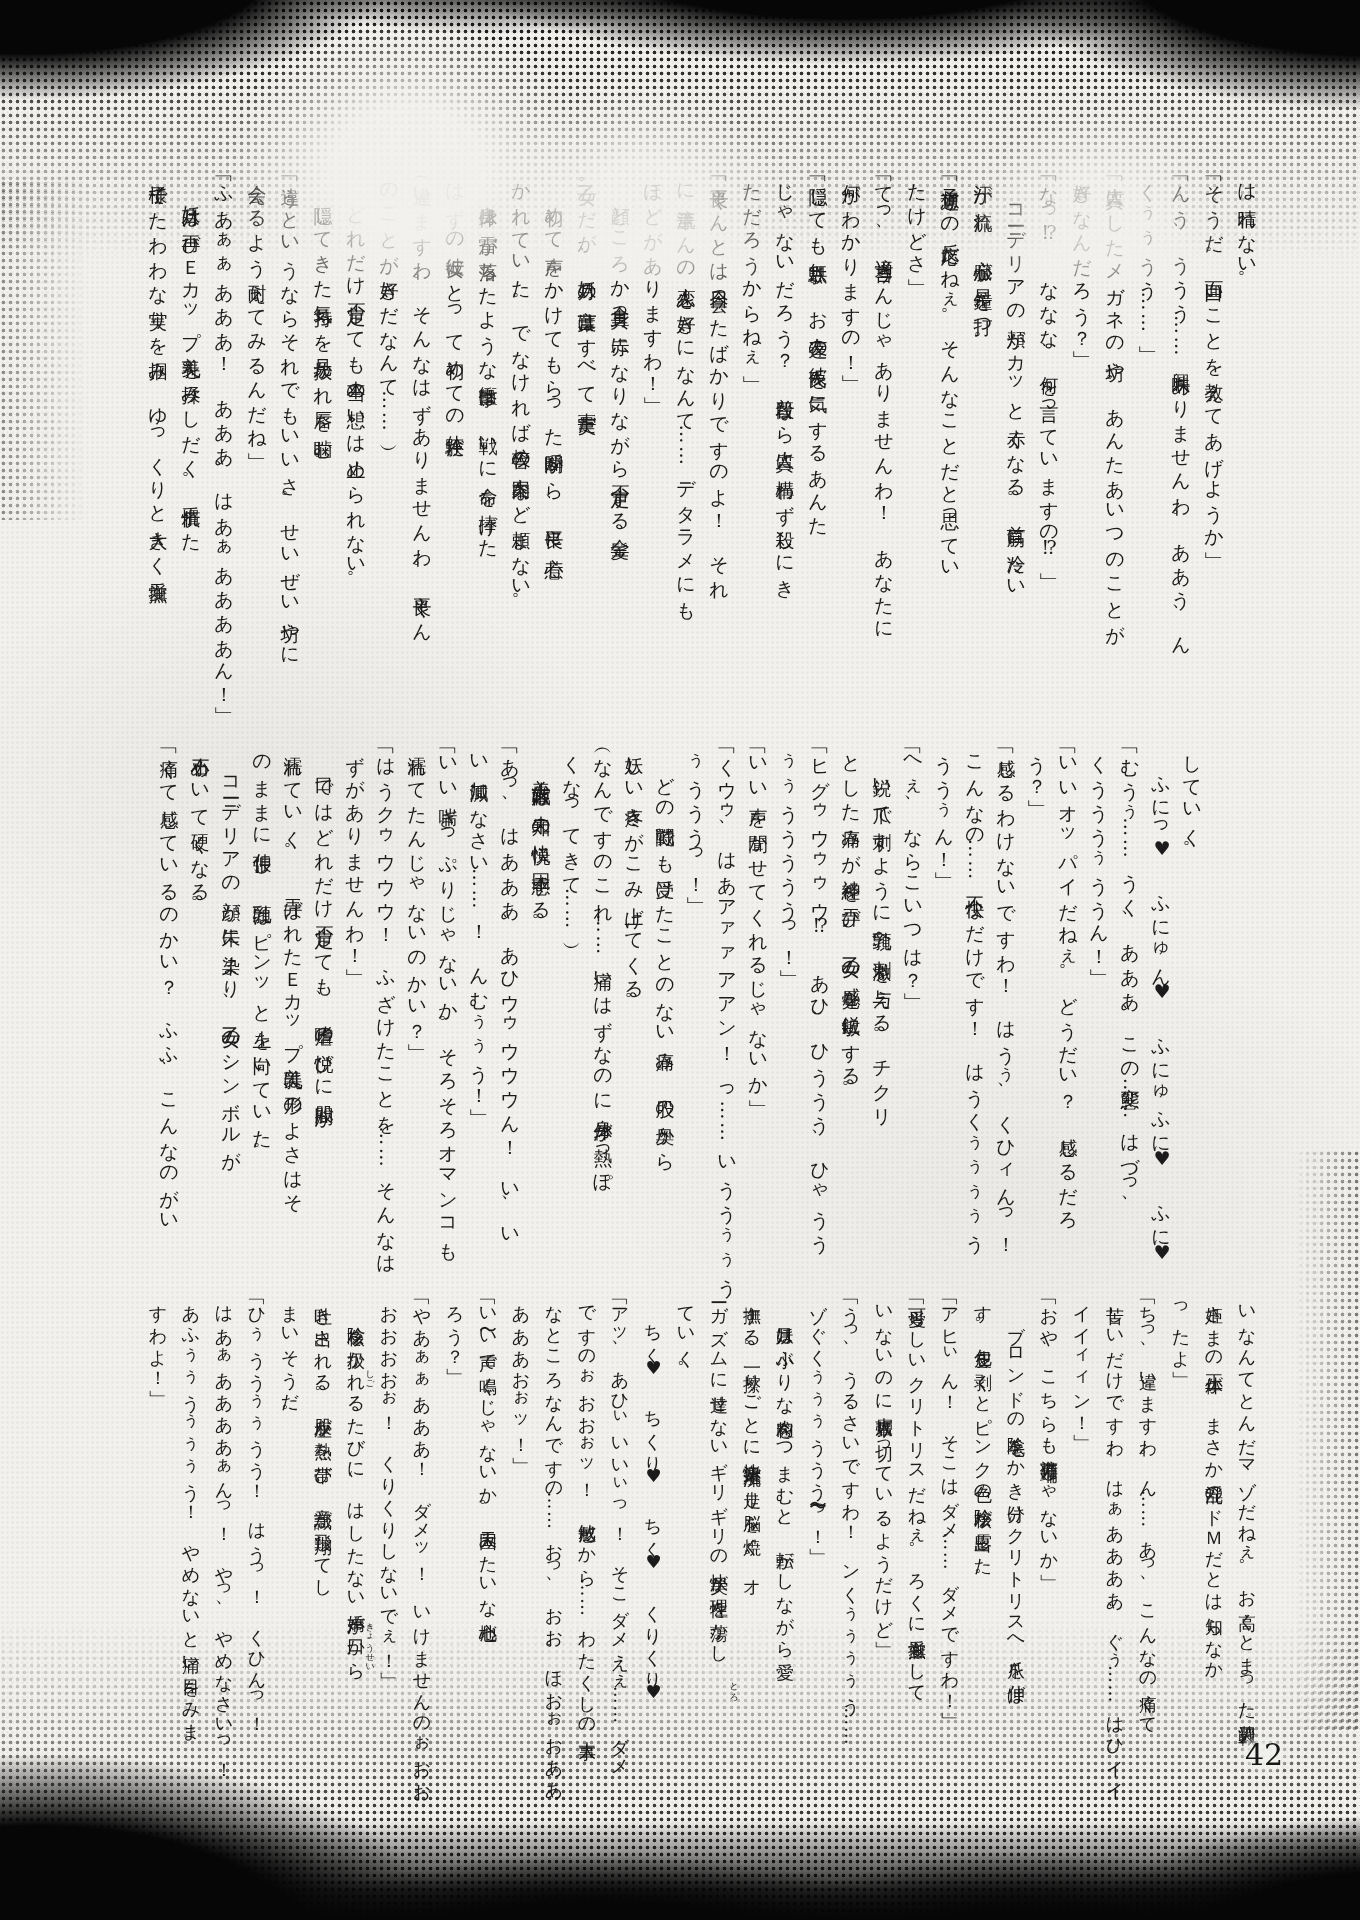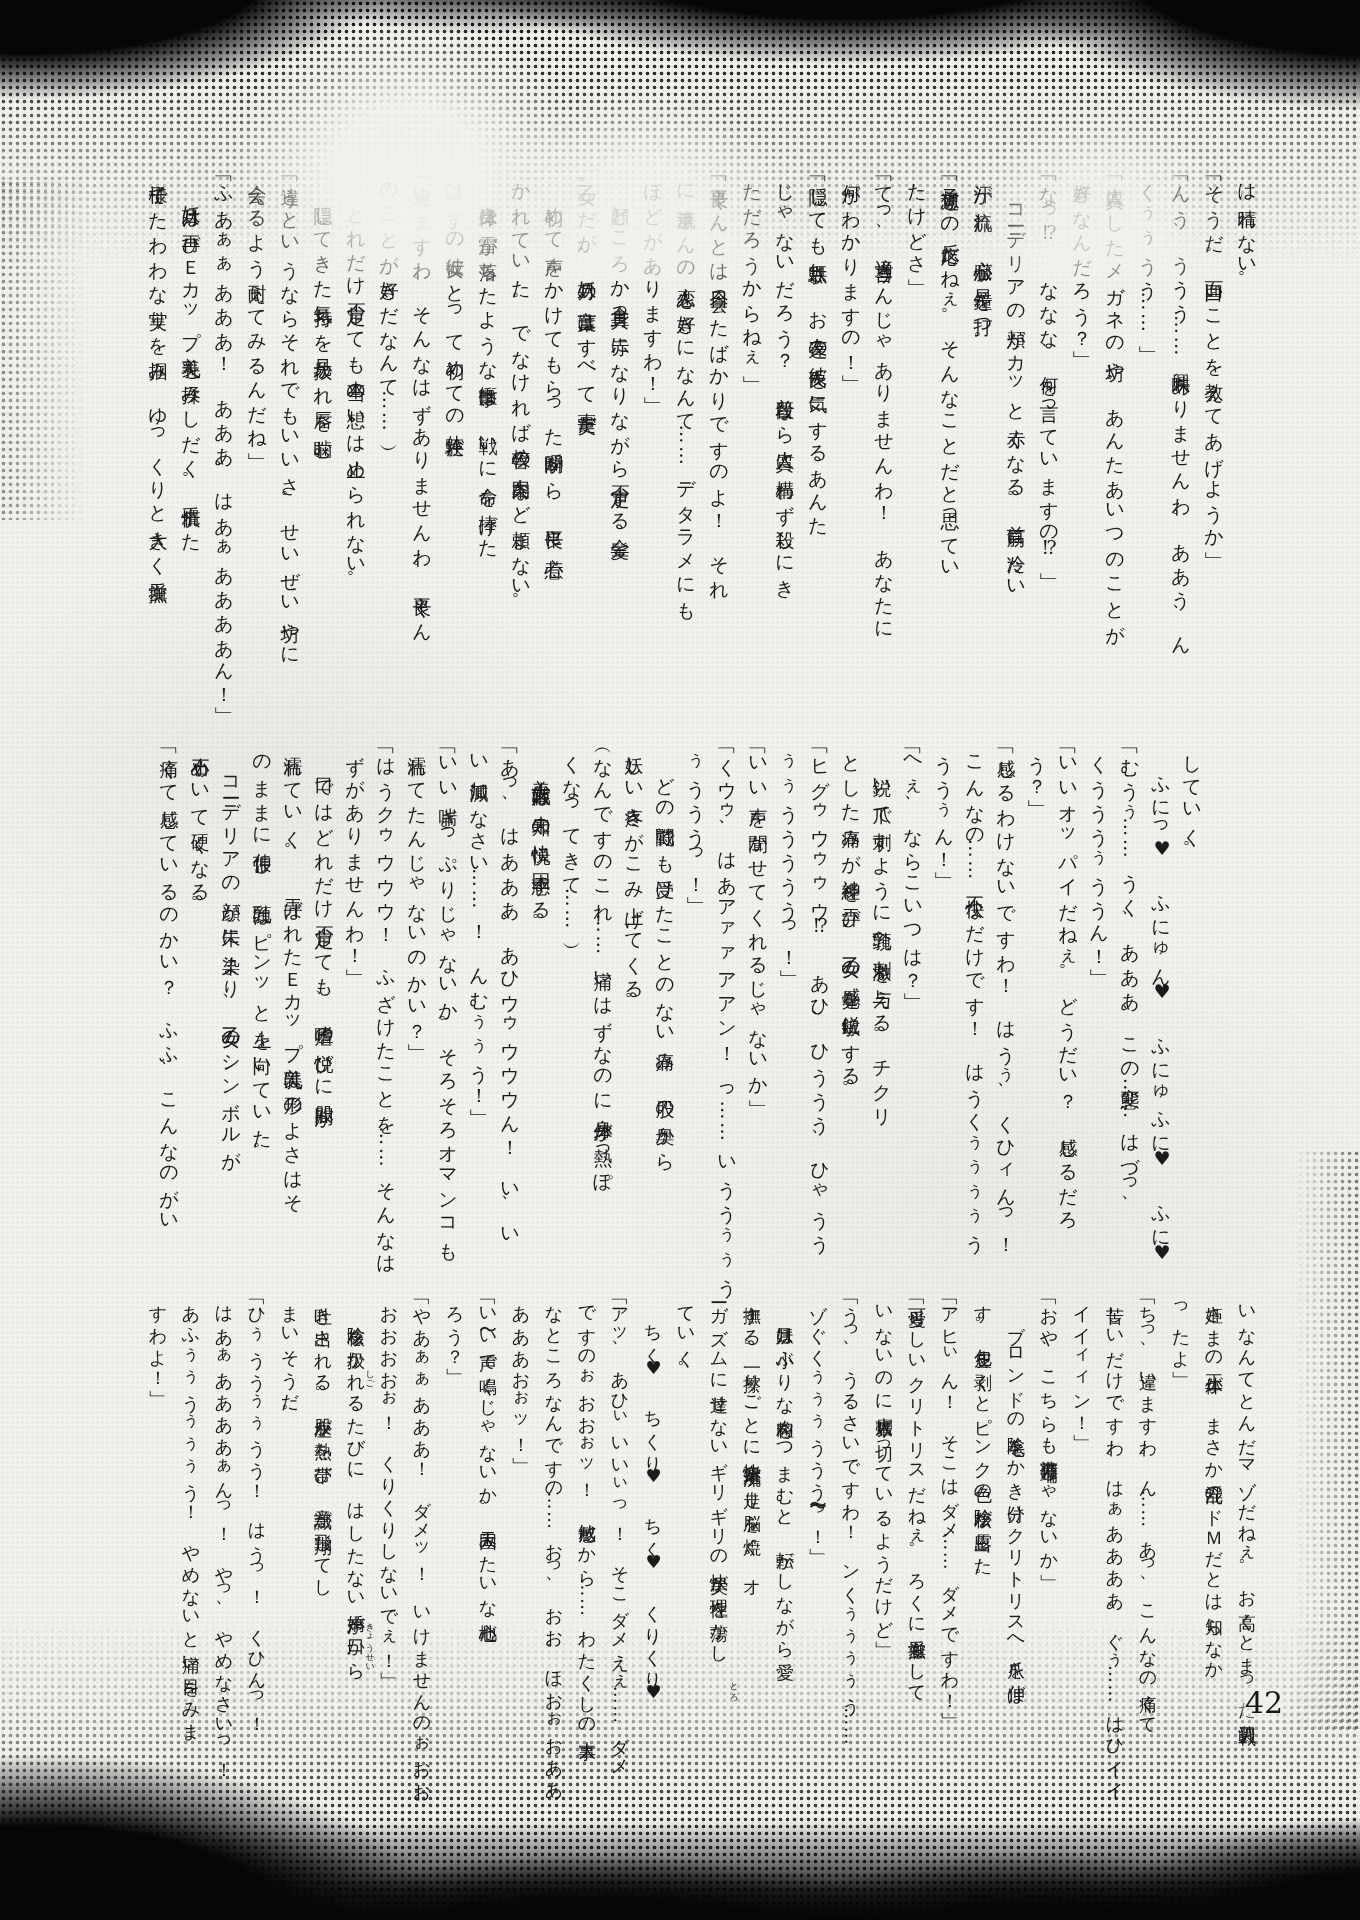--- a/index.html
+++ b/index.html
@@ -87,21 +87,21 @@
     position:absolute;z-index:2;
     writing-mode:vertical-rl;text-orientation:mixed;
     font-size:9px;letter-spacing:0;color:#222;
   }
   .furi-toro{left:727px;top:1676px;}
   .furi-shigo{left:363px;top:1364px;}
   .furi-kyousei{left:363px;top:1616px;}
   
   .page-number{
     position:absolute;z-index:6;
-    left:1232px;top:1678px;width:64px;height:50px;
+    left:1232px;top:1730px;width:64px;height:50px;
     text-align:center;line-height:50px;
     font-size:30px;color:#161616;
     background:radial-gradient(ellipse 36px 26px at 50% 50%, rgba(240,240,237,.95) 40%, rgba(240,240,237,0) 78%);
   }
 </style>
 </head>
 <body>
 
 <div class="page">
 

